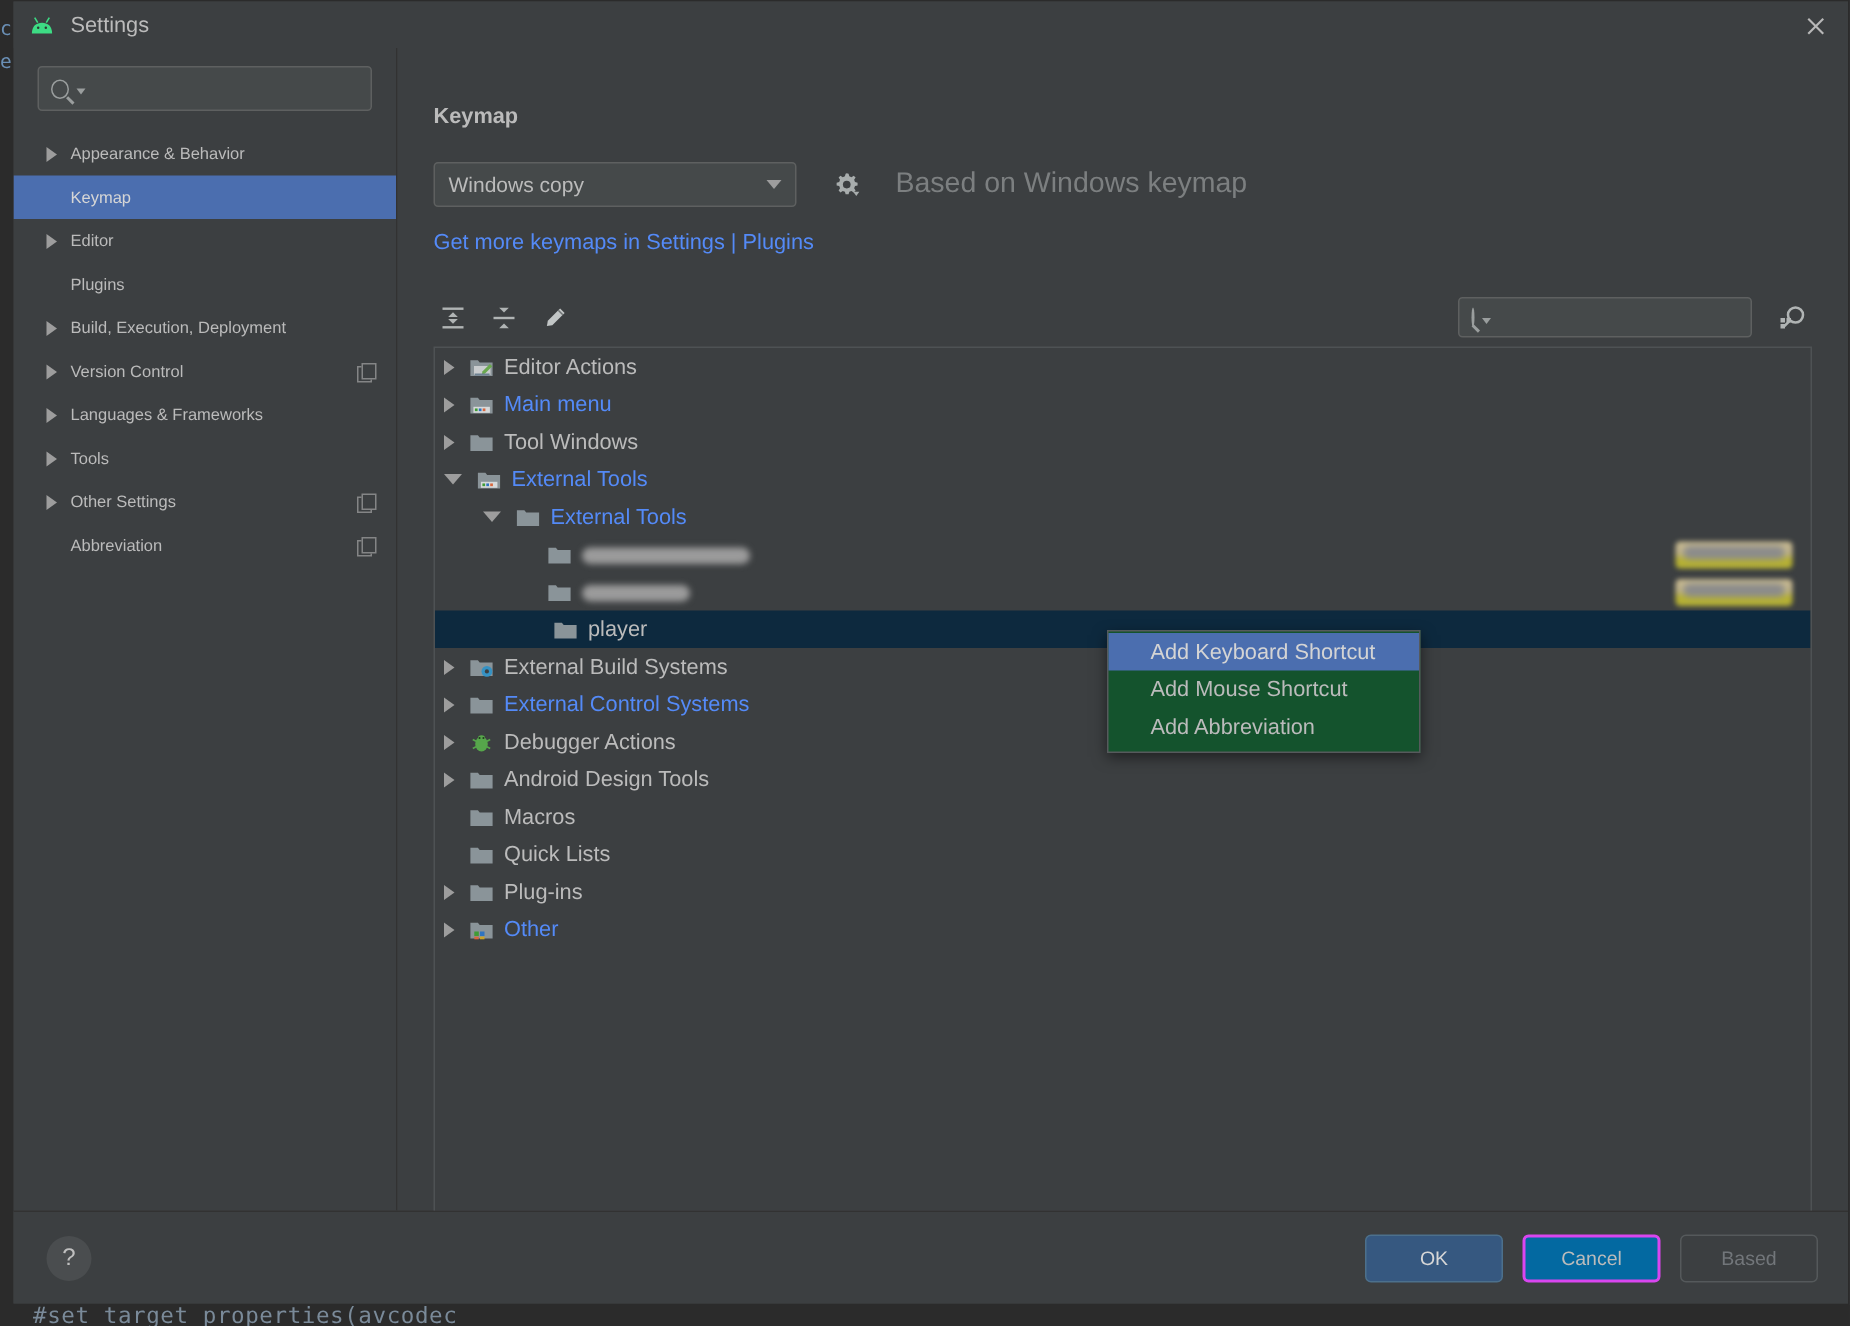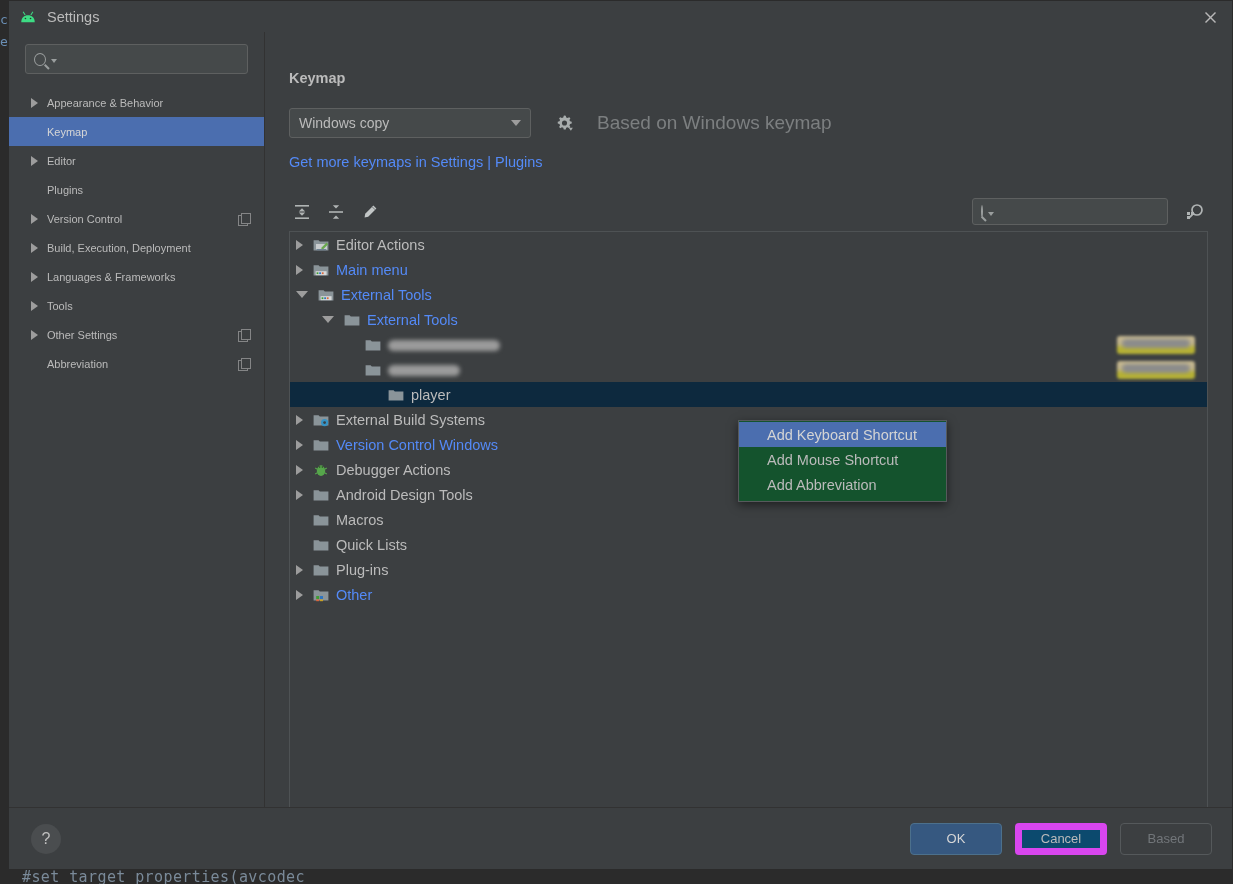--- a/index.html
+++ b/index.html
@@ -338,21 +338,21 @@
     height: 32px;
     min-width: 92px;
     border-radius: 4px;
     display: flex; align-items: center; justify-content: center;
     font-size: 13px;
     margin-left: 13px;
     cursor: pointer;
     padding: 0 18px;
   }
   #ok-button { background: #365880; border: 1px solid #4c708c; color: #d6d6d6; min-width:92px;}
-  #cancel-button { background: #0c4a6e; border: 7px solid #d946ef; color: #bbbbbb; }
+  #cancel-button { background: #0369a1; border: 2px solid #d946ef; color: #bbbbbb; }
   #apply-button { background: #3c3f41; border: 1px solid #55595b; color: #72767a; }
 </style>
 </head>
 <body>
 
 <div id="ide-background">
   <div class="bg-topline"></div>
   <div class="bg-code-left2">cr</div>
   <div class="bg-code-left">el</div>
   <div class="bg-gutter"></div>
@@ -399,26 +399,26 @@
           <div class="nav-item">
             <div class="nav-arrow"></div>
             <span class="nav-label">Editor</span>
           </div>
           <div class="nav-item">
             <div class="nav-arrow hidden"></div>
             <span class="nav-label">Plugins</span>
           </div>
           <div class="nav-item">
             <div class="nav-arrow"></div>
+            <span class="nav-label">Build, Execution, Deployment</span>
+          </div>
+          <div class="nav-item">
+            <div class="nav-arrow"></div>
             <span class="nav-label">Version Control</span>
             <span class="nav-copy-icon"></span>
-          </div>
-          <div class="nav-item">
-            <div class="nav-arrow"></div>
-            <span class="nav-label">Build, Execution, Deployment</span>
           </div>
           <div class="nav-item">
             <div class="nav-arrow"></div>
             <span class="nav-label">Languages &amp; Frameworks</span>
           </div>
           <div class="nav-item">
             <div class="nav-arrow"></div>
             <span class="nav-label">Tools</span>
           </div>
           <div class="nav-item">
@@ -509,20 +509,27 @@
             <svg viewBox="0 0 16 14" class="tree-icon">
               <path d="M0.6 2.2h5l1.2 1.4h8.6v9H0.6z" fill="#8a9499"></path>
               <rect x="2.6" y="8.2" width="11" height="4" fill="#d6d9da"></rect>
               <rect x="3.6" y="9.3" width="1.8" height="1.8" fill="#3f9c35"></rect>
               <rect x="6.2" y="9.3" width="1.8" height="1.8" fill="#2f74c0"></rect>
               <rect x="8.8" y="9.3" width="1.8" height="1.8" fill="#d8663d"></rect>
             </svg>
             <span class="tree-label link">Main menu</span>
           </div>
           <div class="tree-row" style="padding-left: 6px;">
+            <div class="tw "></div>
+            <svg viewBox="0 0 16 14" class="tree-icon">
+              <path d="M0.6 2.2h5l1.2 1.4h8.6v9H0.6z" fill="#8a9499"></path>
+            </svg>
+            <span class="tree-label plain">Tool Windows</span>
+          </div>
+          <div class="tree-row" style="padding-left: 6px;">
             <div class="tw open"></div>
             <svg viewBox="0 0 16 14" class="tree-icon">
               <path d="M0.6 2.2h5l1.2 1.4h8.6v9H0.6z" fill="#8a9499"></path>
               <rect x="2.6" y="8.2" width="11" height="4" fill="#d6d9da"></rect>
               <rect x="3.6" y="9.3" width="1.8" height="1.8" fill="#3f9c35"></rect>
               <rect x="6.2" y="9.3" width="1.8" height="1.8" fill="#2f74c0"></rect>
               <rect x="8.8" y="9.3" width="1.8" height="1.8" fill="#d8663d"></rect>
             </svg>
             <span class="tree-label link">External Tools</span>
           </div>
@@ -542,42 +549,42 @@
             <span class="badge-redacted"></span>
           </div>
           <div class="tree-row" style="padding-left: 58px;">
             <div class="tw none"></div>
             <svg viewBox="0 0 16 14" class="tree-icon">
               <path d="M0.6 2.2h5l1.2 1.4h8.6v9H0.6z" fill="#8a9499"></path>
             </svg>
             <span class="tree-label redacted" style="width: 72px;"></span>
             <span class="badge-redacted"></span>
           </div>
-          <div class="tree-row selected" style="padding-left: 81px;">
+          <div class="tree-row selected" style="padding-left: 62px;">
             <div class="tw none"></div>
             <svg viewBox="0 0 16 14" class="tree-icon">
               <path d="M0.6 2.2h5l1.2 1.4h8.6v9H0.6z" fill="#8a9499"></path>
             </svg>
             <span class="tree-label plain">player</span>
           </div>
           <div class="tree-row" style="padding-left: 6px;">
             <div class="tw "></div>
             <svg viewBox="0 0 16 14" class="tree-icon">
               <path d="M0.6 2.2h5l1.2 1.4h8.6v9H0.6z" fill="#8a9499"></path>
               <circle cx="11.6" cy="9.6" r="3.6" fill="#3592c4"></circle>
               <circle cx="11.6" cy="9.6" r="1.4" fill="#3c3f41"></circle>
             </svg>
             <span class="tree-label plain">External Build Systems</span>
           </div>
           <div class="tree-row" style="padding-left: 6px;">
             <div class="tw "></div>
             <svg viewBox="0 0 16 14" class="tree-icon">
               <path d="M0.6 2.2h5l1.2 1.4h8.6v9H0.6z" fill="#8a9499"></path>
             </svg>
-            <span class="tree-label link">Version Control Windows</span>
+            <span class="tree-label link">External Control Systems</span>
           </div>
           <div class="tree-row" style="padding-left: 6px;">
             <div class="tw "></div>
             <svg viewBox="0 0 16 14" class="tree-icon">
               <ellipse cx="8" cy="8" rx="4.2" ry="5" fill="#56a64b"></ellipse>
               <ellipse cx="8" cy="4.2" rx="2.4" ry="2" fill="#56a64b"></ellipse>
               <line x1="2.2" y1="5" x2="4.4" y2="6.2" stroke="#56a64b" stroke-width="1.1"></line>
               <line x1="13.8" y1="5" x2="11.6" y2="6.2" stroke="#56a64b" stroke-width="1.1"></line>
               <line x1="2.2" y1="11" x2="4.4" y2="9.8" stroke="#56a64b" stroke-width="1.1"></line>
               <line x1="13.8" y1="11" x2="11.6" y2="9.8" stroke="#56a64b" stroke-width="1.1"></line>

